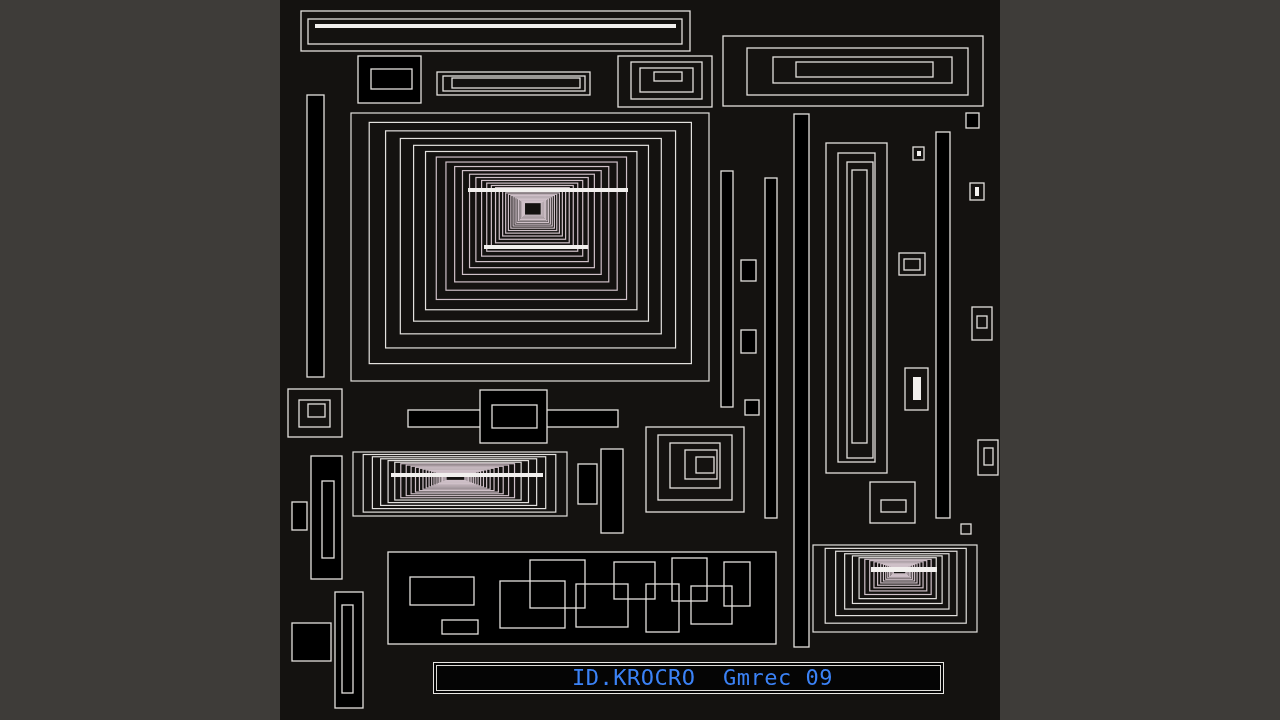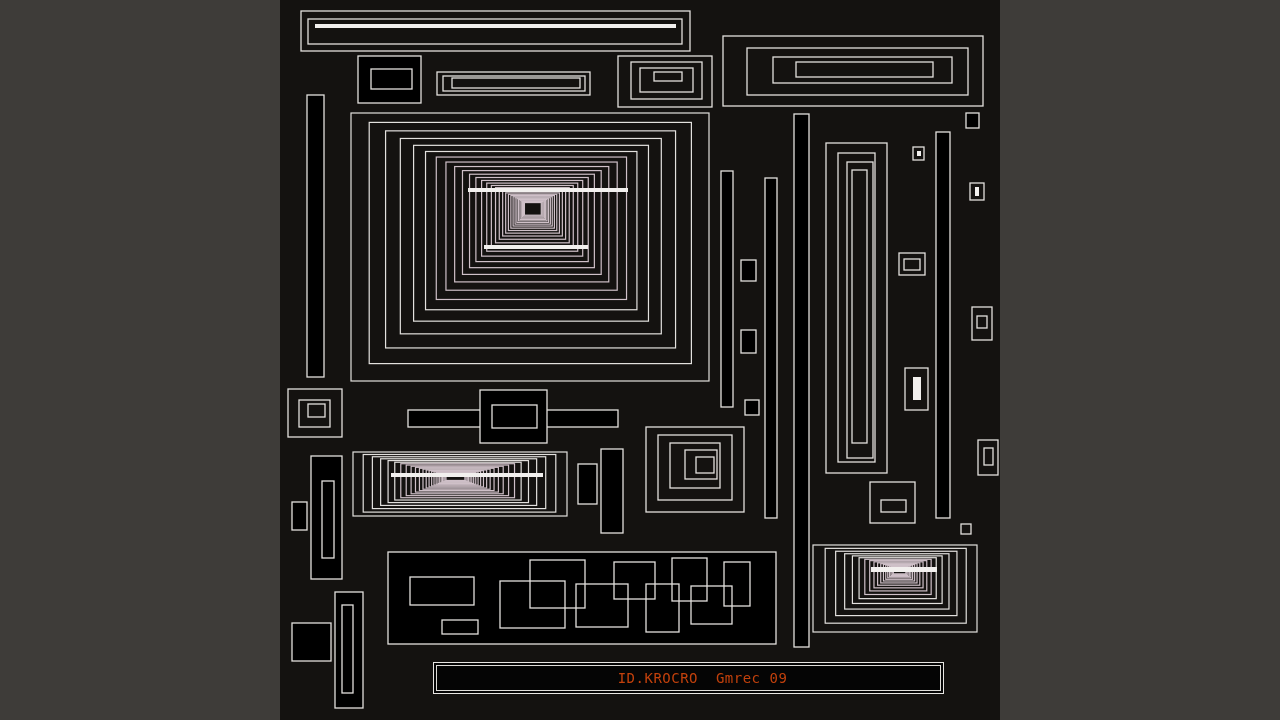--- a/index.html
+++ b/index.html
@@ -8,21 +8,21 @@
   .matte{position:absolute;top:0;height:720px;background:#3e3c39;}
   .matte.left{left:0;width:280px;}
   .matte.right{left:1000px;width:280px;}
   .canvas{position:absolute;left:280px;top:0;width:720px;height:720px;background:#141210;}
   svg{position:absolute;left:0;top:0;display:block;}
   .title-plate{position:absolute;left:433px;top:662px;width:505px;height:26px;
                border:1px solid #e8e6e3;background:#060606;padding:2px;}
   .title-inner{width:100%;height:100%;border:1px solid #dedcd8;box-sizing:border-box;
                background:#050505;display:flex;align-items:center;justify-content:center;
                padding-left:28px;}
-  .title-text{color:#c2410c;font-size:14px;letter-spacing:0.5px;white-space:pre;line-height:1;}
+  .title-text{color:#3b82f6;font-size:22px;letter-spacing:0.5px;white-space:pre;line-height:1;}
 </style>
 </head>
 <body>
 
 <div class="stage">
   <div class="matte left"></div>
   <div class="canvas"></div>
   <div class="matte right"></div>
   <svg width="1280" height="720" viewBox="0 0 1280 720">
       <rect x="301" y="11" width="389" height="40" fill="none" stroke="#e3e1de" stroke-width="1.3"></rect>

